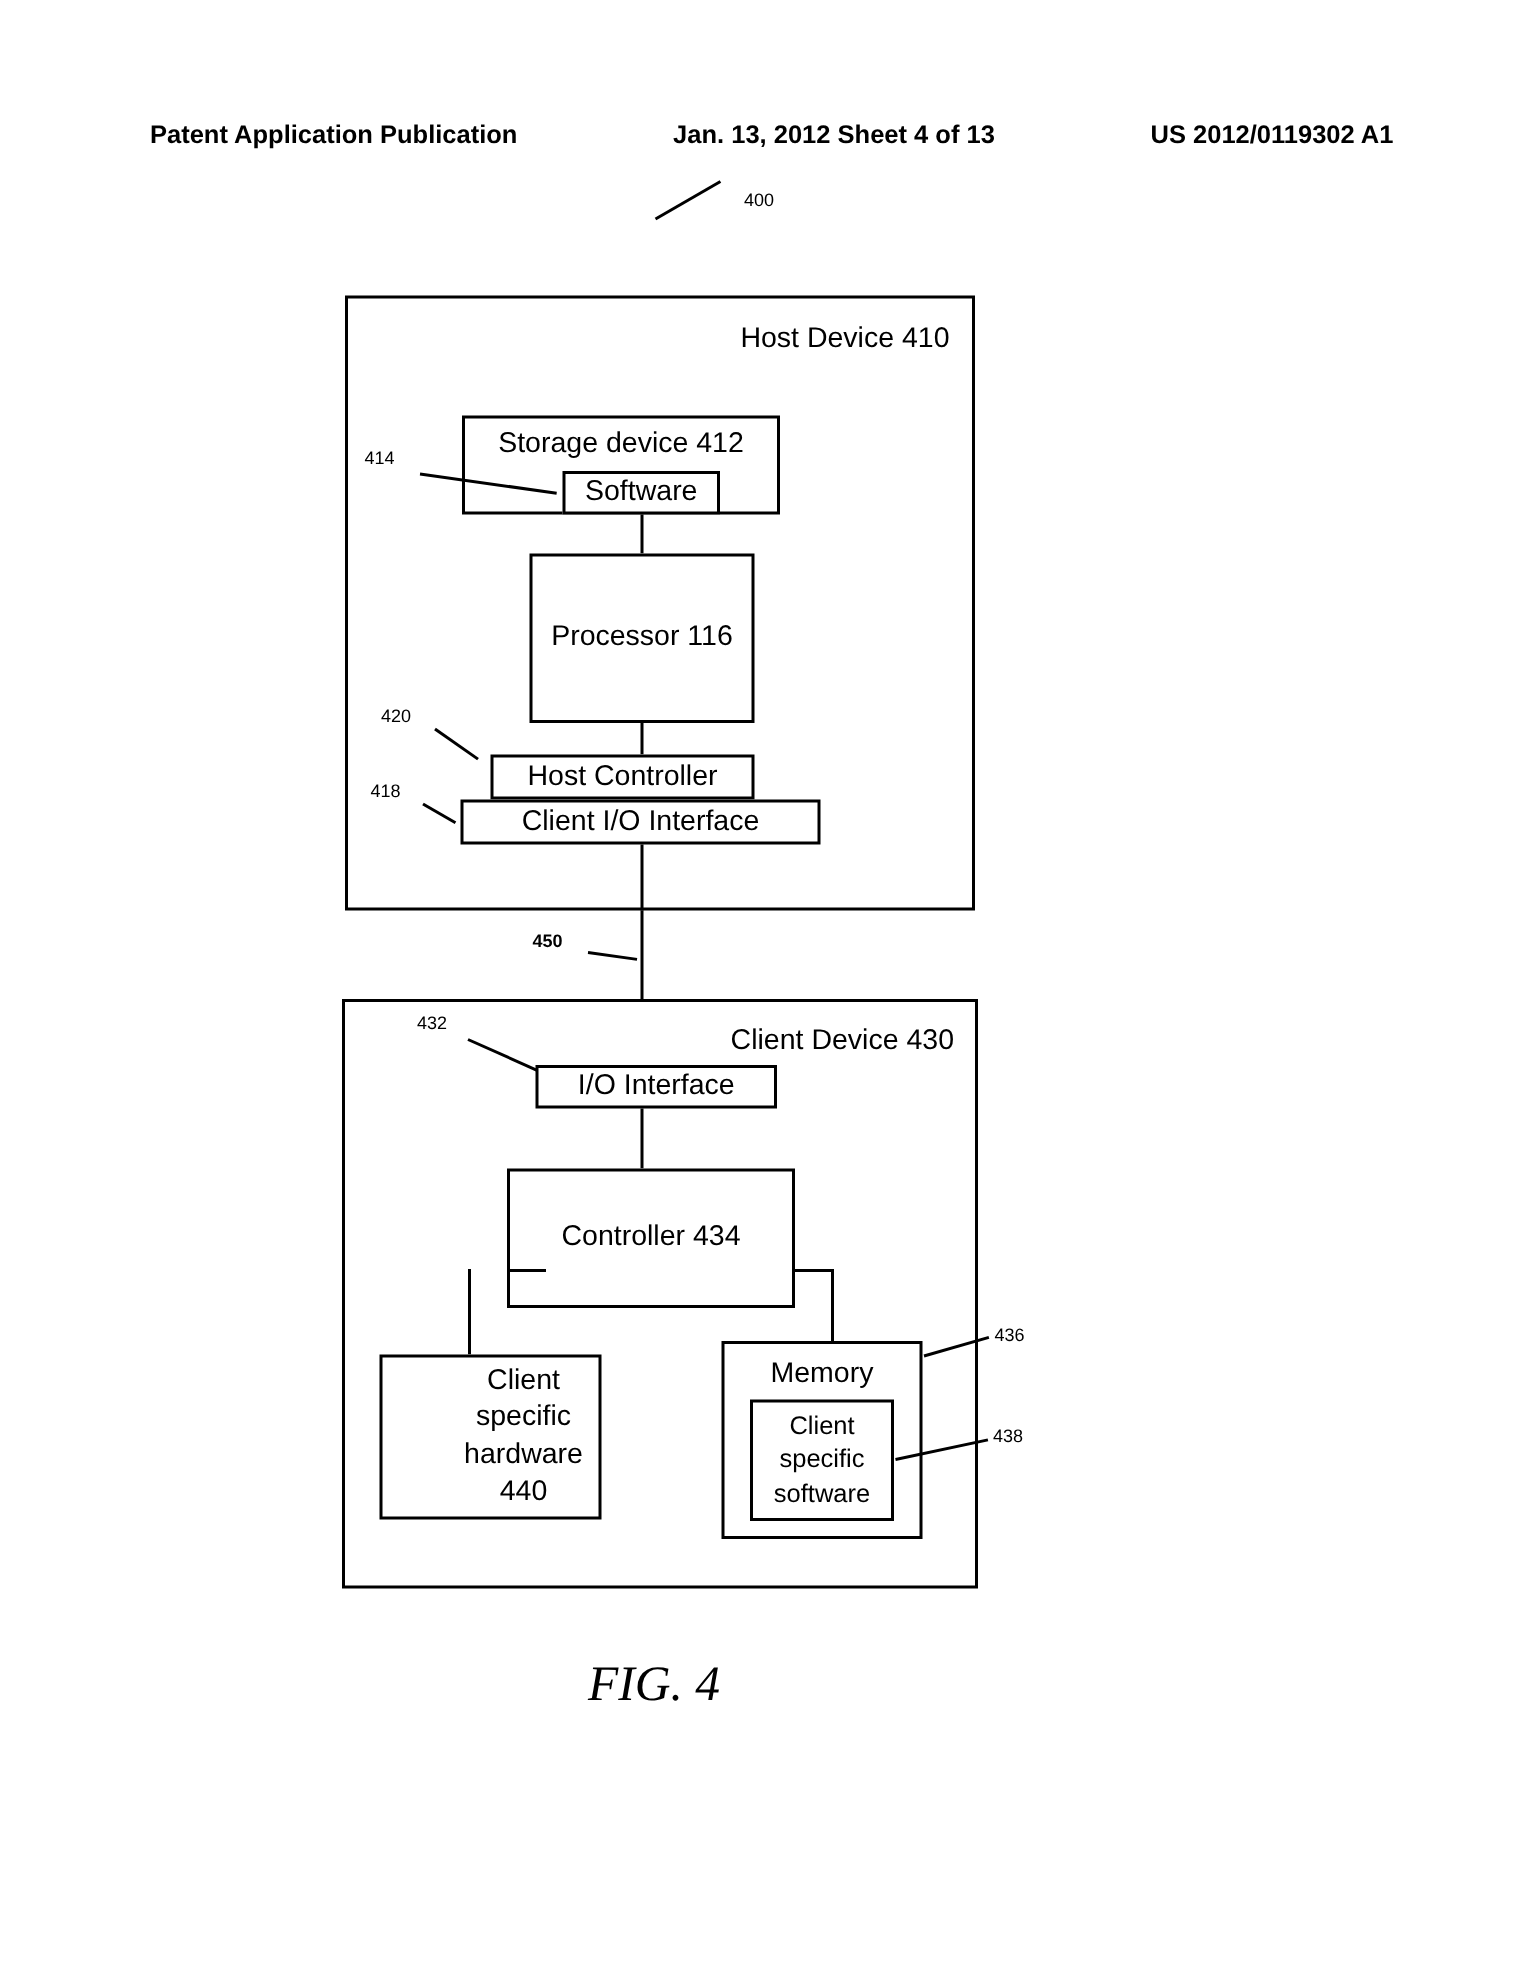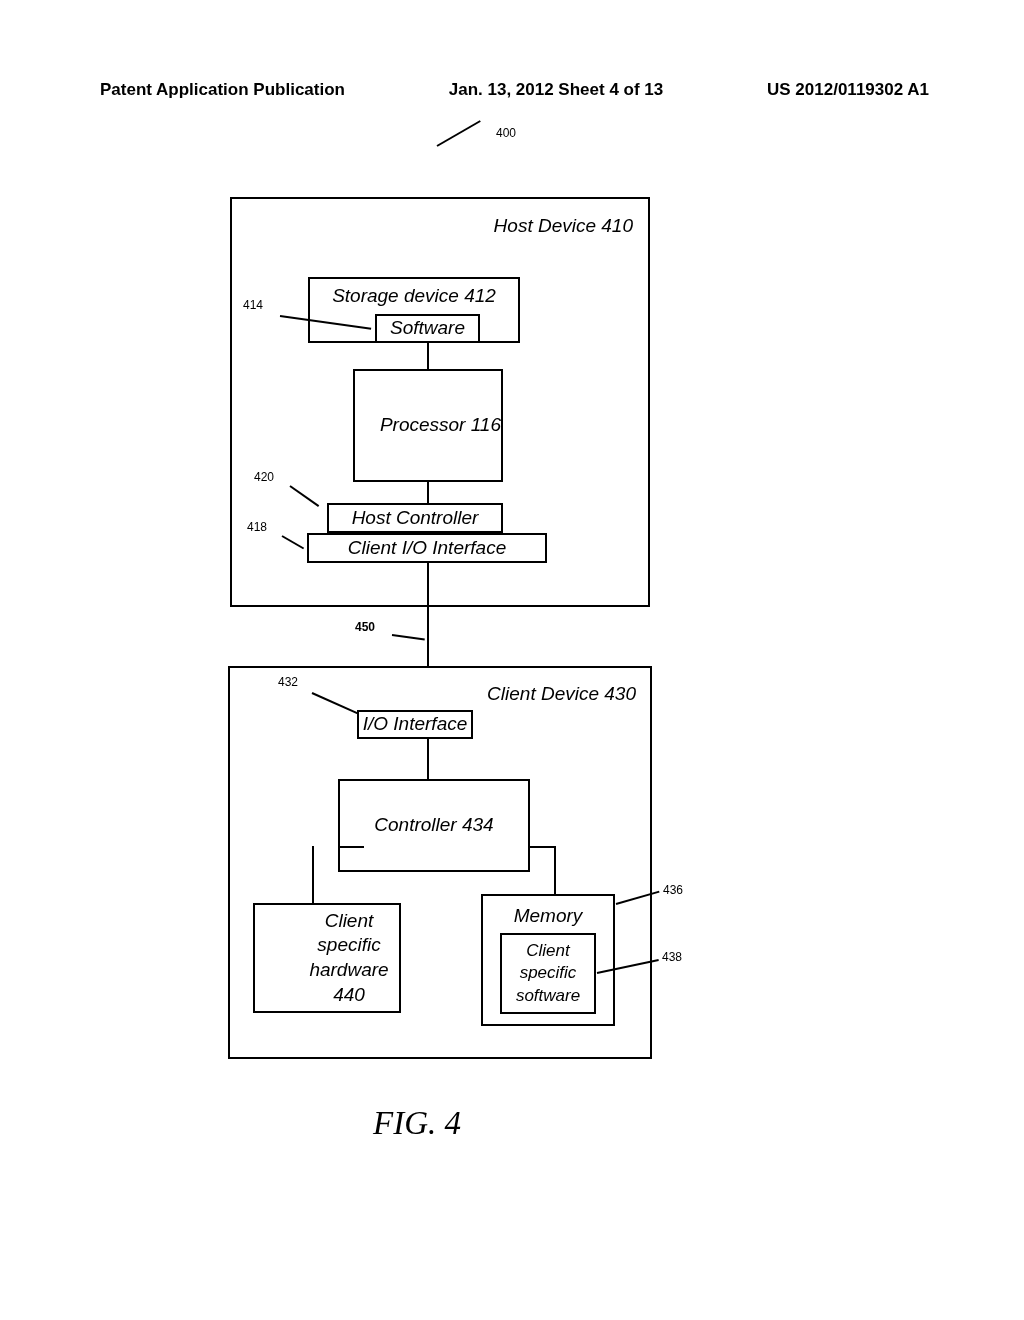--- a/index.html
+++ b/index.html
@@ -24,21 +24,20 @@
   .box {
     position: absolute;
     border: 2.5px solid #000;
     background: #fff;
     display: flex;
     align-items: center;
     justify-content: center;
     text-align: center;
     font-size: 19px;
     line-height: 1.3;
-    font-style: italic;
   }
   .label {
     position: absolute;
     font-size: 12px;
   }
   .line {
     position: absolute;
     background: #000;
   }
   .fig-title {
@@ -70,21 +69,21 @@
 
 <div class="box" style="left:375px; top:314px; width:105px; height:29px;">
   <span>Software</span>
 </div>
 
 <div class="label" style="left:243px; top:298px;">414</div>
 <div class="line" style="left:280px; top:315px; width:92px; height:2px; transform: rotate(8deg); transform-origin: left center;"></div>
 
 <div class="line" style="left:427px; top:343px; width:2px; height:26px;"></div>
 
-<div class="box" style="left:353px; top:369px; width:150px; height:113px;justify-content:flex-end;">
+<div class="box" style="left:353px; top:369px; width:150px; height:113px;">
   <span>Processor 116</span>
 </div>
 
 <div class="line" style="left:427px; top:482px; width:2px; height:21px;"></div>
 
 <div class="box" style="left:327px; top:503px; width:176px; height:30px;">
   <span>Host Controller</span>
 </div>
 
 <div class="label" style="left:254px; top:470px;">420</div>
@@ -101,21 +100,21 @@
 
 <div class="line" style="left:427px; top:607px; width:2px; height:59px;"></div>
 
 <div class="label" style="left:355px; top:620px;font-weight:bold;">450</div>
 <div class="line" style="left:392px; top:634px; width:33px; height:2px; transform: rotate(8deg); transform-origin: left center;"></div>
 
 <div class="box" style="left:228px; top:666px; width:424px; height:393px; justify-content: flex-end; align-items: flex-start; padding:14px 14px;">
   <span>Client Device 430</span>
 </div>
 
-<div class="box" style="left:357px; top:710px; width:116px; height:29px;">
+<div class="box" style="left:357px; top:710px; width:161px; height:29px;">
   <span>I/O Interface</span>
 </div>
 
 <div class="label" style="left:278px; top:675px;">432</div>
 <div class="line" style="left:312px; top:692px; width:50px; height:2px; transform: rotate(24deg); transform-origin: left center;"></div>
 
 <div class="line" style="left:427px; top:739px; width:2px; height:40px;"></div>
 
 <div class="box" style="left:338px; top:779px; width:192px; height:93px;">
   <span>Controller 434</span>
@@ -138,13 +137,13 @@
 <div class="box" style="left:500px; top:933px; width:96px; height:81px; font-size:17px;">
   <span>Client specific software</span>
 </div>
 
 <div class="label" style="left:663px; top:883px;">436</div>
 <div class="line" style="left:616px; top:903px; width:45px; height:2px; transform: rotate(-16deg); transform-origin: left center;"></div>
 
 <div class="label" style="left:662px; top:950px;">438</div>
 <div class="line" style="left:597px; top:972px; width:63px; height:2px; transform: rotate(-12deg); transform-origin: left center;"></div>
 
-<div class="fig-title" style="left:373px; top:1105px;">FIG. 4</div>
+<div class="fig-title" style="left:392px; top:1105px;">FIG. 4</div>
 
 </body></html>

